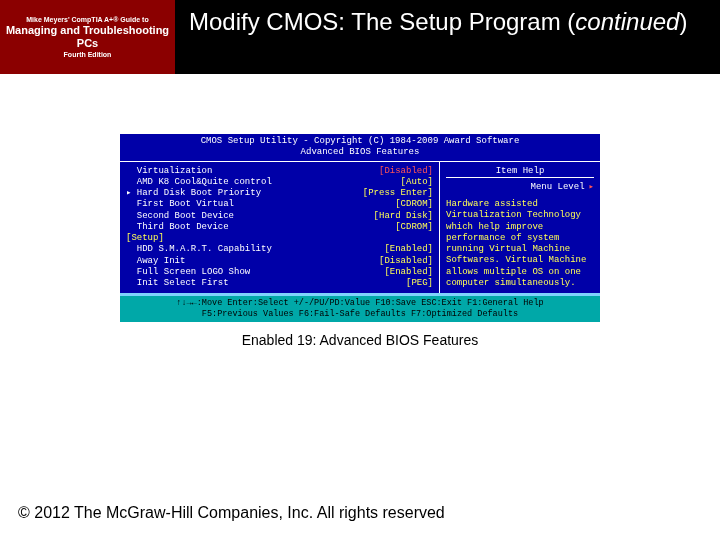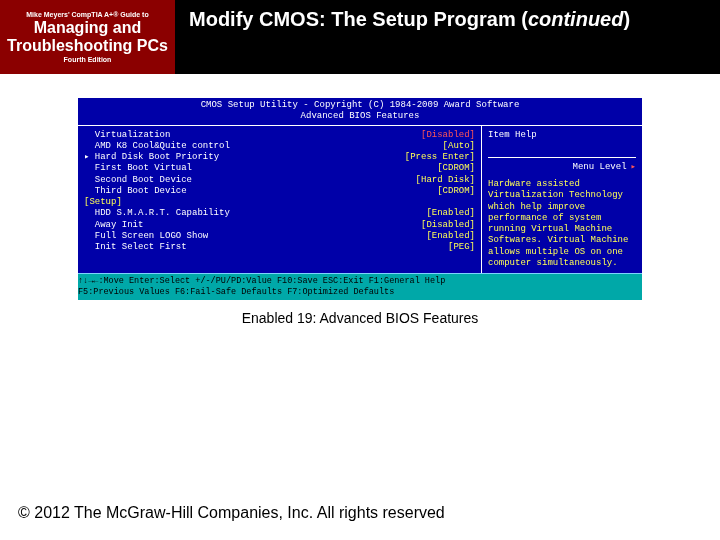--- a/index.html
+++ b/index.html
@@ -1,38 +1,38 @@
 <!DOCTYPE html>
 <html><head>
 <meta charset="utf-8">
 <style>
   * { margin: 0; padding: 0; box-sizing: border-box; }
   body { width: 720px; height: 540px; background: #fff; font-family: Arial, sans-serif; position: relative; }
   .header { display: flex; background: #000; height: 74px; }
   .header-left { width: 175px; background: #8b0000; color: #fff; text-align: center; padding: 6px 4px; display: flex; flex-direction: column; justify-content: center; }
   .hl-line1 { font-size: 7px; font-weight: bold; }
-  .hl-line2 { font-size: 16px; font-weight: bold; line-height: 1.1; margin-top: 1px; }
+  .hl-line2 { font-size: 11px; font-weight: bold; line-height: 1.1; margin-top: 1px; }
   .hl-line3 { font-size: 7px; font-weight: bold; margin-top: 2px; }
-  .header-right { flex: 1; color: #fff; font-size: 20px; font-weight: bold; padding: 8px 14px; line-height: 1.15; font-family: Verdana, sans-serif; }
+  .header-right { flex: 1; color: #fff; font-size: 24px; font-weight: normal; padding: 8px 14px; line-height: 1.15; font-family: Verdana, sans-serif; }
   .header-right .cont { font-style: italic; }
-  .bios-wrap { margin: 24px auto 0; width: 564px; }
+  .bios-wrap { margin: 60px auto 0; width: 480px; }
   .bios { background: #0000a8; color: #fff; font-family: "Courier New", monospace; font-size: 9px; line-height: 1.25; }
   .bios-title { background: #0000a8; color: #fff; text-align: center; padding: 2px 0; }
-  .bios-body { display: flex; border-top: 1px solid #fff; border-bottom: 1px solid #7dd3fc; }
+  .bios-body { display: flex; border-top: 1px solid #fff; border-bottom: 3px solid #7dd3fc; }
   .bios-left { flex: 1; padding: 4px 6px; border-right: 1px solid #fff; }
   .bios-right { width: 160px; padding: 4px 6px; }
   .row { display: flex; white-space: pre; }
   .row .k { flex: 1; }
   .row .v { color: #ffff55; }
   .row.sel .v { color: #ff5555; }
-  .help-title { text-align: left; padding-bottom: 16px; border-bottom: 1px solid #fff; margin-bottom: 4px; }
+  .help-title { text-align: center; padding-bottom: 0; border-bottom: 1px solid #fff; margin-bottom: 4px; }
   .menu-level { display: flex; margin-bottom: 6px; justify-content: flex-end; }
   .menu-level .arr { color: #ff5555; margin-left: 4px; }
   .help-text { color: #ffff55; }
-  .bios-foot { background: #00a8a8; color: #000; font-family: "Courier New", monospace; font-size: 8.5px; padding: 2px 0; text-align: left; line-height: 1.3; }
+  .bios-foot { background: #00a8a8; color: #000; font-family: "Courier New", monospace; font-size: 8.5px; padding: 2px 0; text-align: center; line-height: 1.3; }
   .fig-caption { text-align: center; font-size: 14px; margin-top: 10px; font-family: Arial, sans-serif; }
   .copyright { position: absolute; bottom: 18px; left: 18px; font-size: 16px; }
 </style>
 </head>
 <body>
 
 <div class="header">
   <div class="header-left">
     <div class="hl-line1">Mike Meyers' CompTIA A+® Guide to</div>
     <div class="hl-line2">Managing and Troubleshooting PCs</div>

